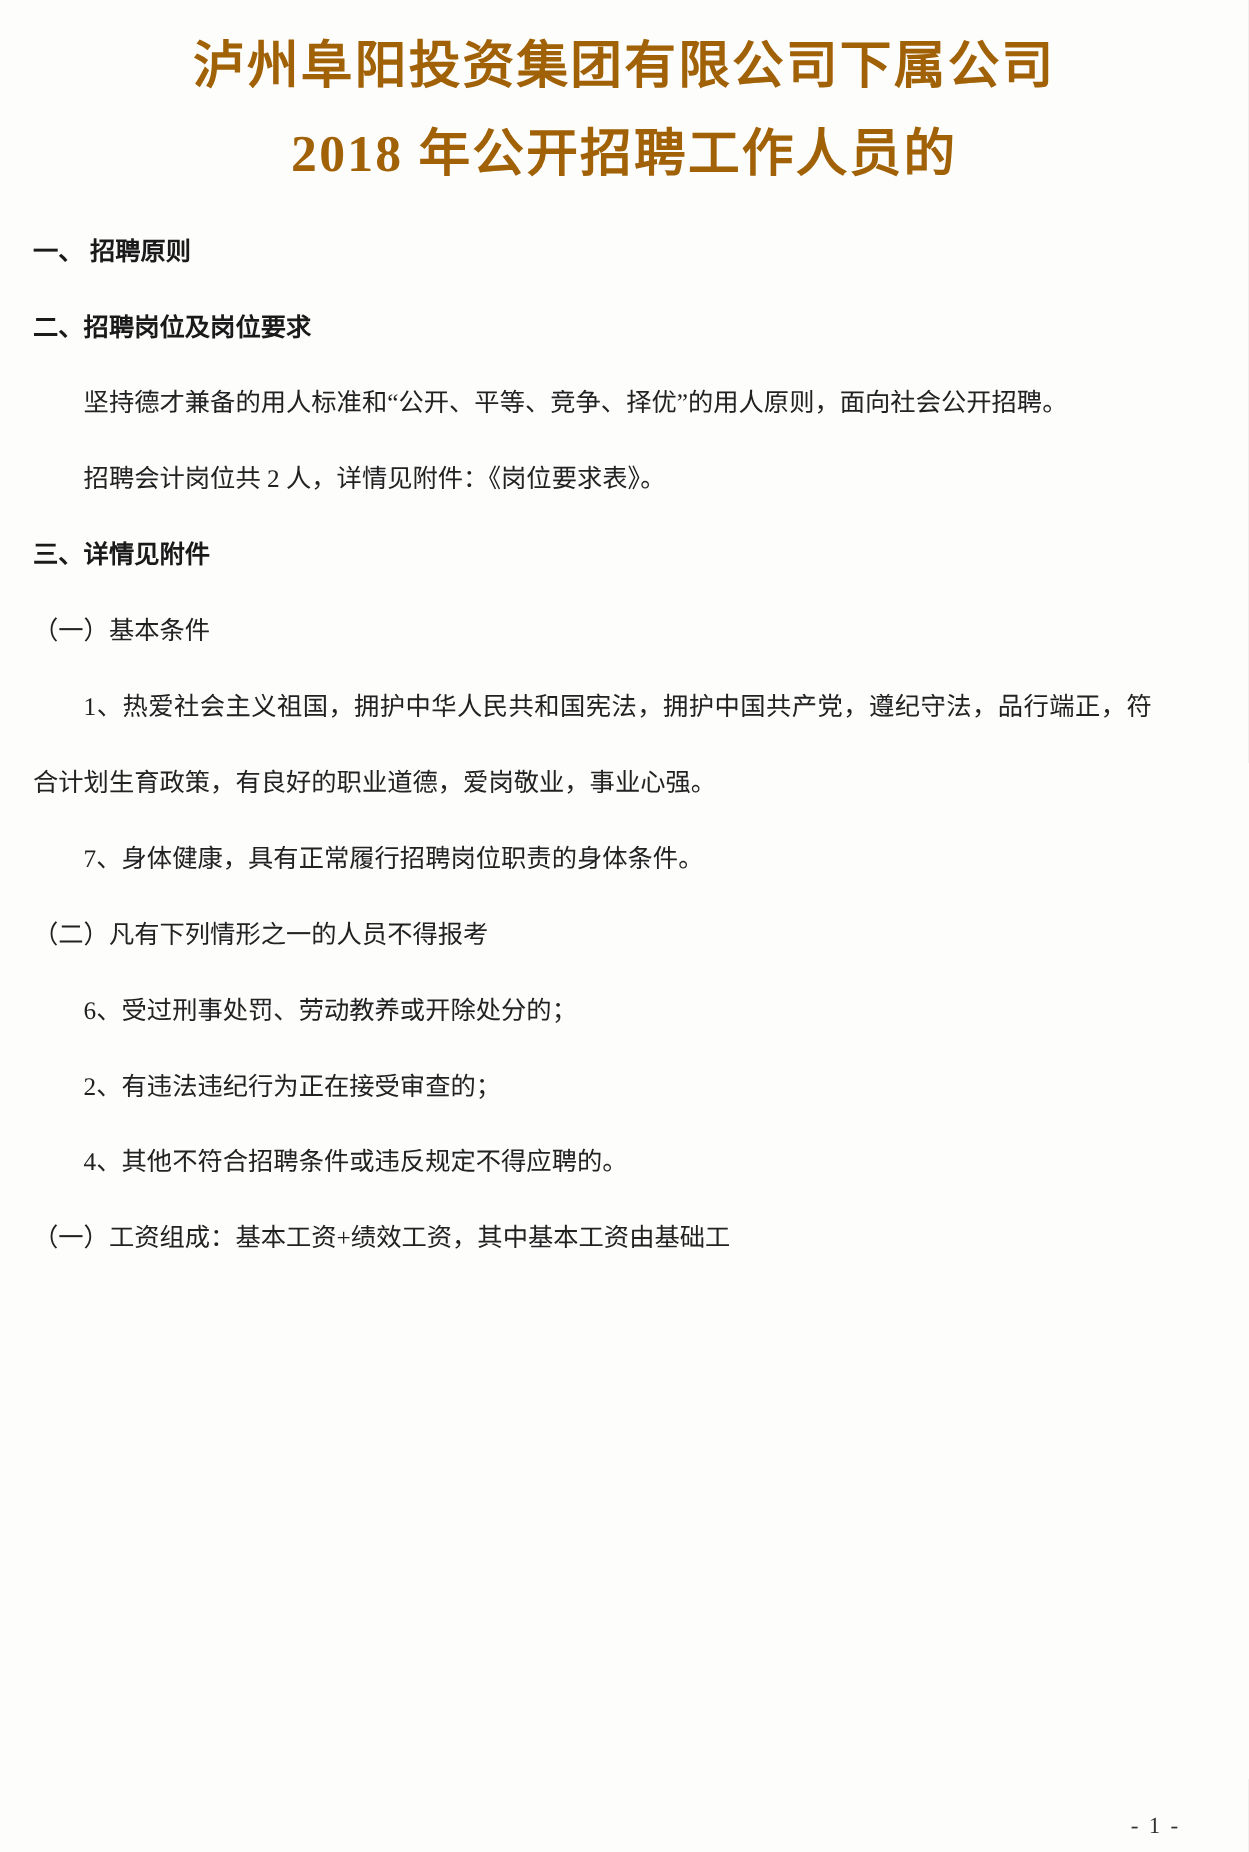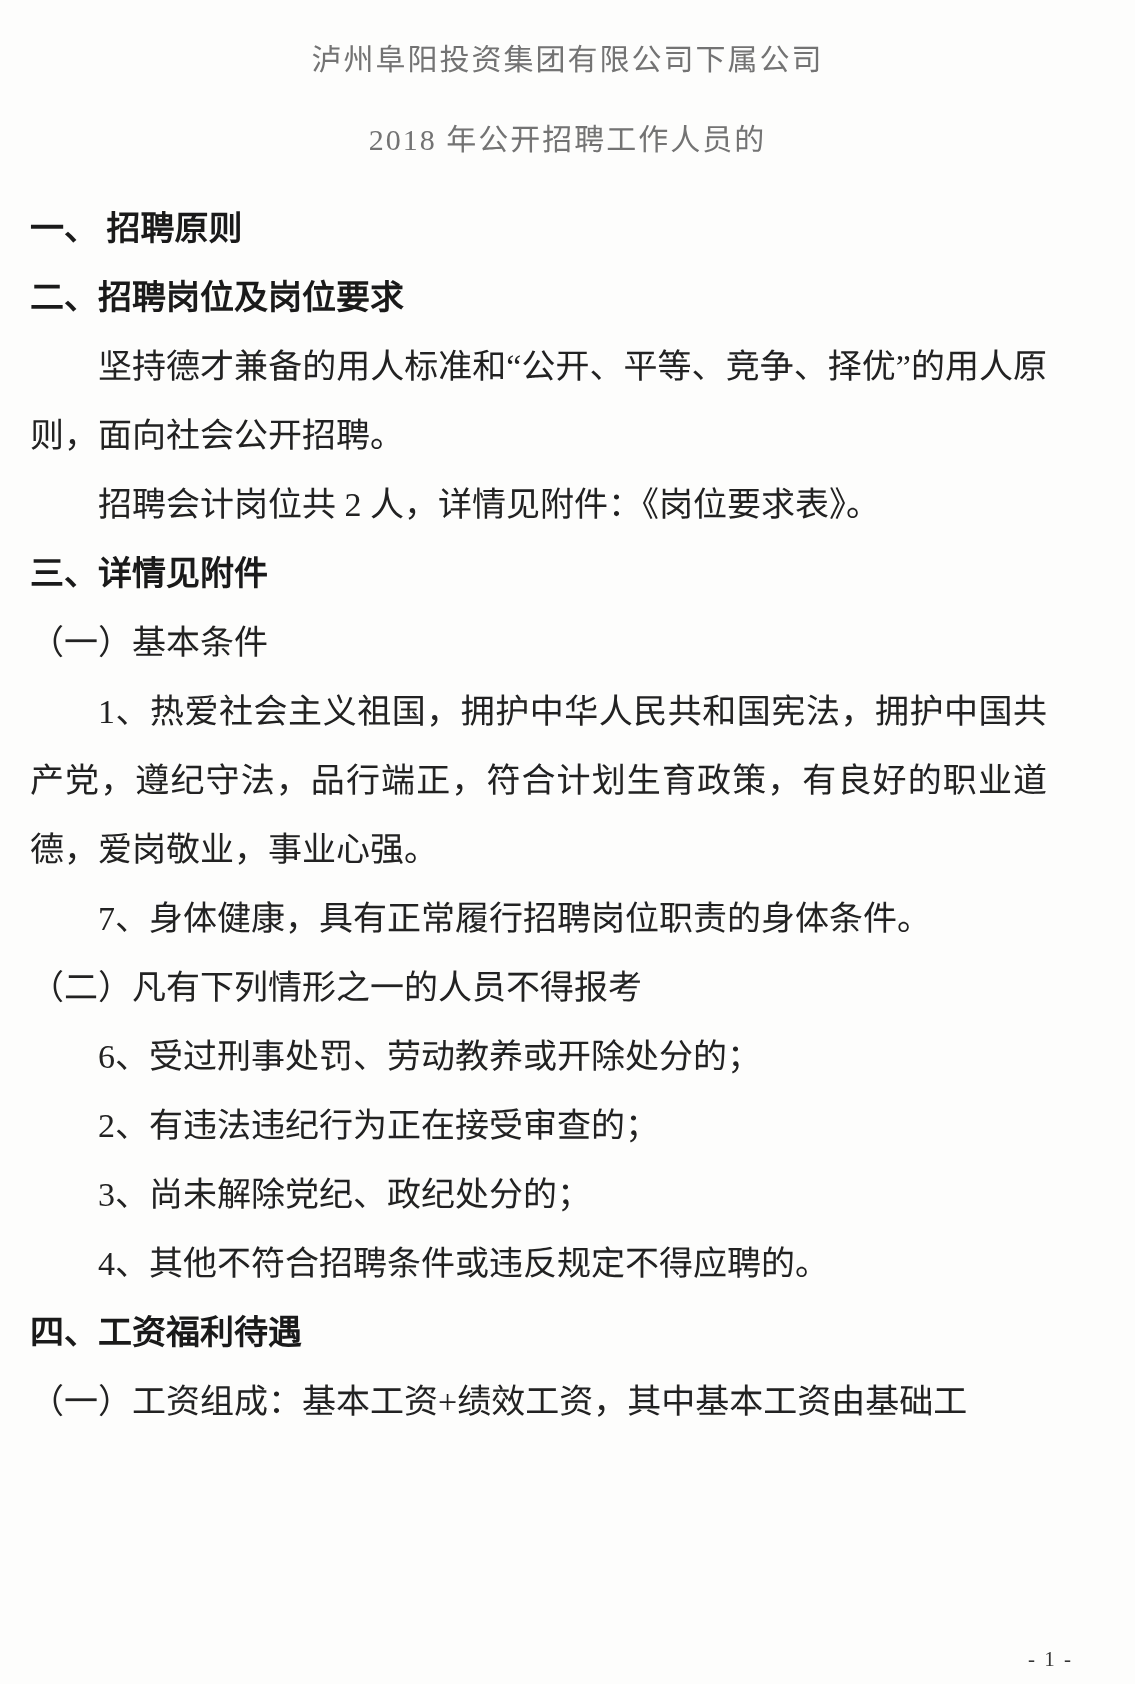--- a/index.html
+++ b/index.html
@@ -14,31 +14,31 @@
     margin: 0 auto;
     background: #fdfdfc;
     color: #1c1c1c;
     font-family: "Liberation Serif", "DejaVu Serif", serif;
     box-sizing: border-box;
     padding-top: 20px;
     overflow: hidden;
   }
   .title-block {
     text-align: center;
-    font-weight: 400;
-    font-size: 30px;
+    font-weight: 700;
+    font-size: 47px;
     line-height: 80px;
     letter-spacing: 2px;
-    color: #737373;
+    color: #a16207;
   }
   .content {
     box-sizing: border-box;
     width: 100%;
     padding: 14px 88px 0 30px;
-    font-size: 34px;
+    font-size: 23px;
     line-height: 69px;
     text-align: justify;
     text-justify: inter-ideograph;
     color: #222222;
   }
   .block { margin: 0; }
   .block.section-heading {
     font-weight: 700;
     color: #1a1a1a;
   }
@@ -72,21 +72,19 @@
       <div class="block section-heading">二、招聘岗位及岗位要求</div>
       <div class="block paragraph">坚持德才兼备的用人标准和“公开、平等、竞争、择优”的用人原则，面向社会公开招聘。</div>
       <div class="block paragraph">招聘会计岗位共 2 人，详情见附件：《岗位要求表》。</div>
       <div class="block section-heading">三、详情见附件</div>
       <div class="block sub-heading">（一）基本条件</div>
       <div class="block paragraph">1、热爱社会主义祖国，拥护中华人民共和国宪法，拥护中国共产党，遵纪守法，品行端正，符合计划生育政策，有良好的职业道德，爱岗敬业，事业心强。</div>
       <div class="block paragraph">7、身体健康，具有正常履行招聘岗位职责的身体条件。</div>
       <div class="block sub-heading">（二）凡有下列情形之一的人员不得报考</div>
       <div class="block paragraph">6、受过刑事处罚、劳动教养或开除处分的；</div>
       <div class="block paragraph">2、有违法违纪行为正在接受审查的；</div>
-      <div class="block paragraph">3、尚未解除党纪、政纪处分的；</div>
       <div class="block paragraph">4、其他不符合招聘条件或违反规定不得应聘的。</div>
-      <div class="block section-heading">四、工资福利待遇</div>
       <div class="block sub-heading">（一）工资组成：基本工资+绩效工资，其中基本工资由基础工</div>
     </div>
 
   <div class="page-number">- 1 -</div>
 
 </div>
 
 </body></html>

